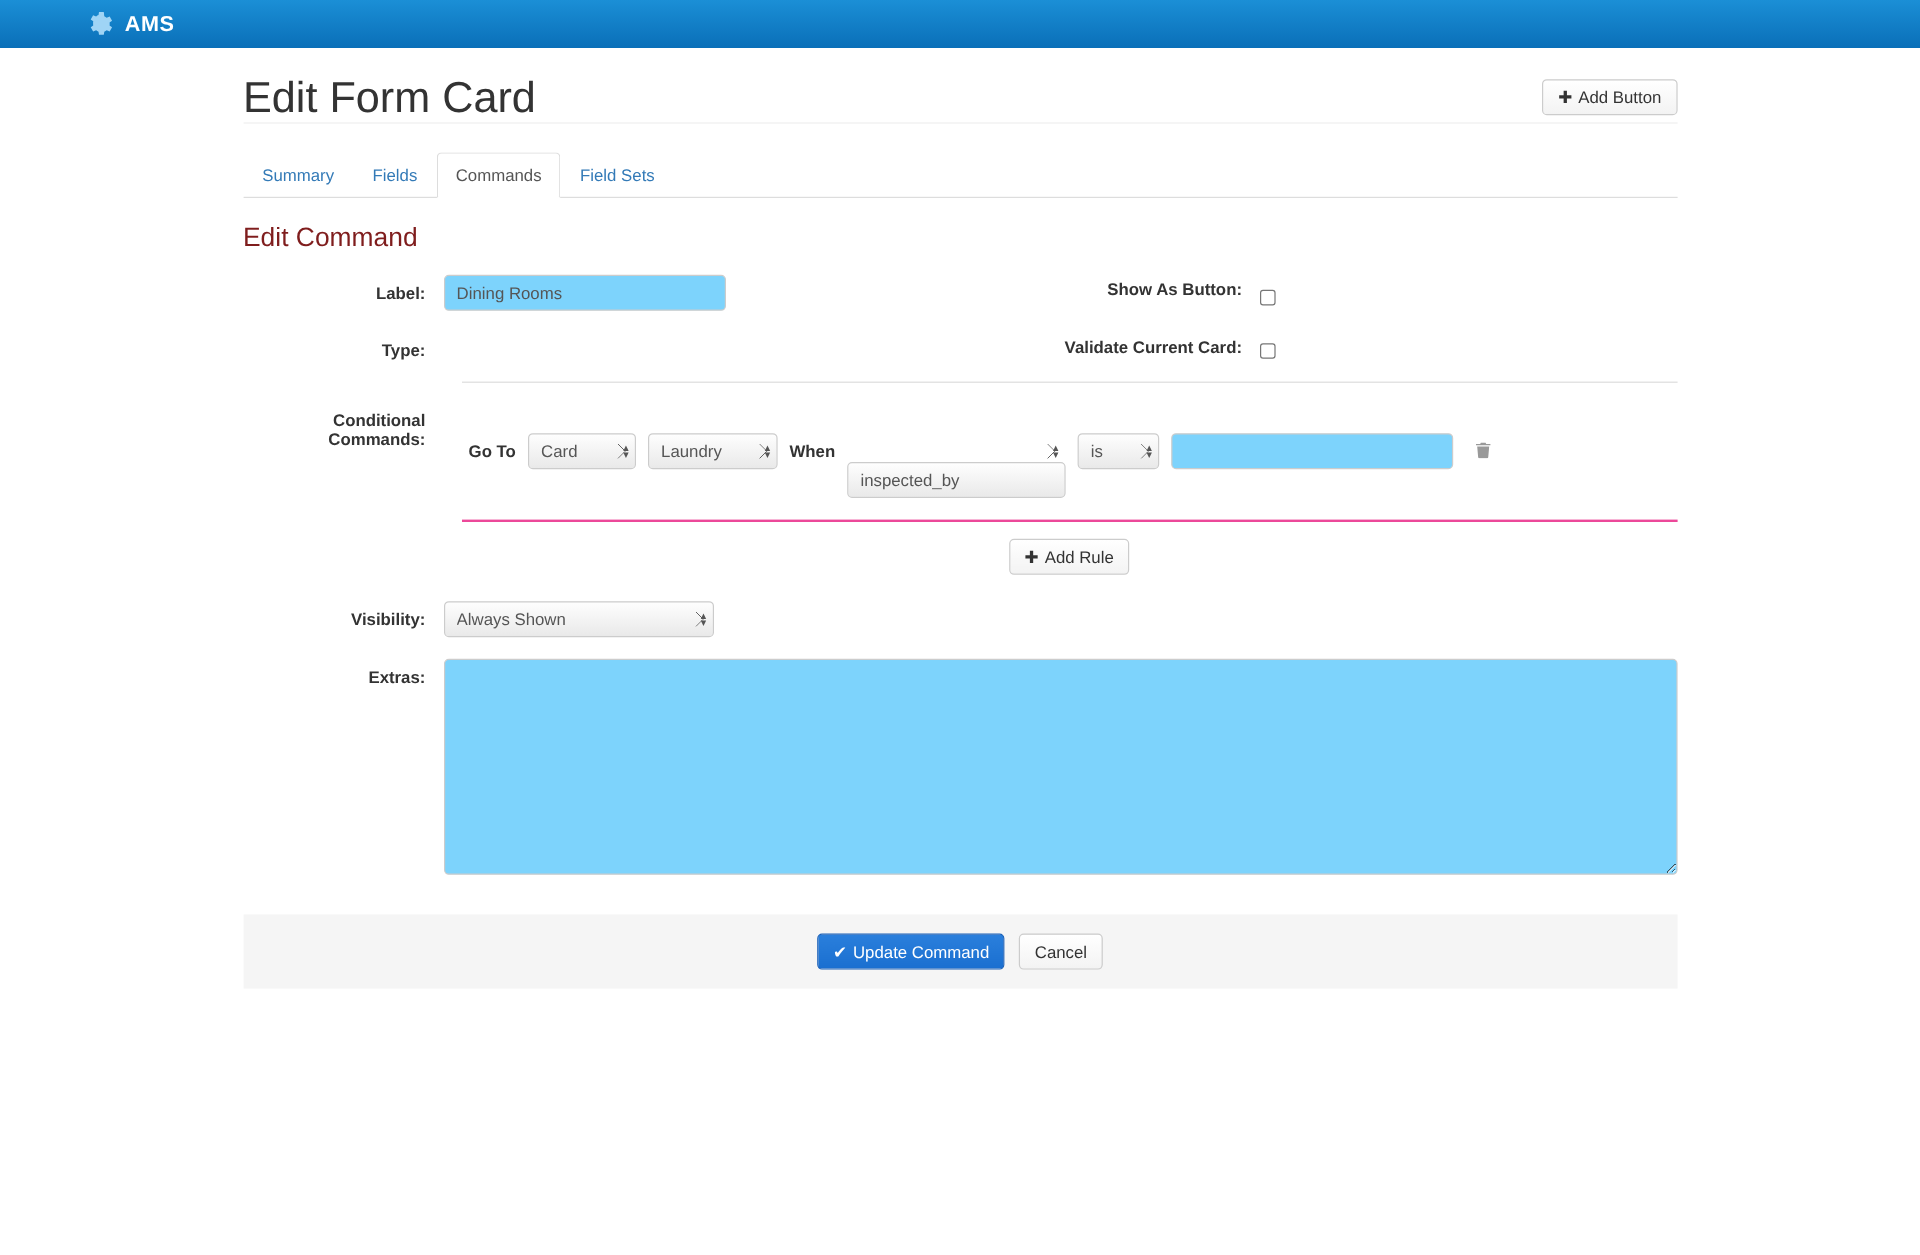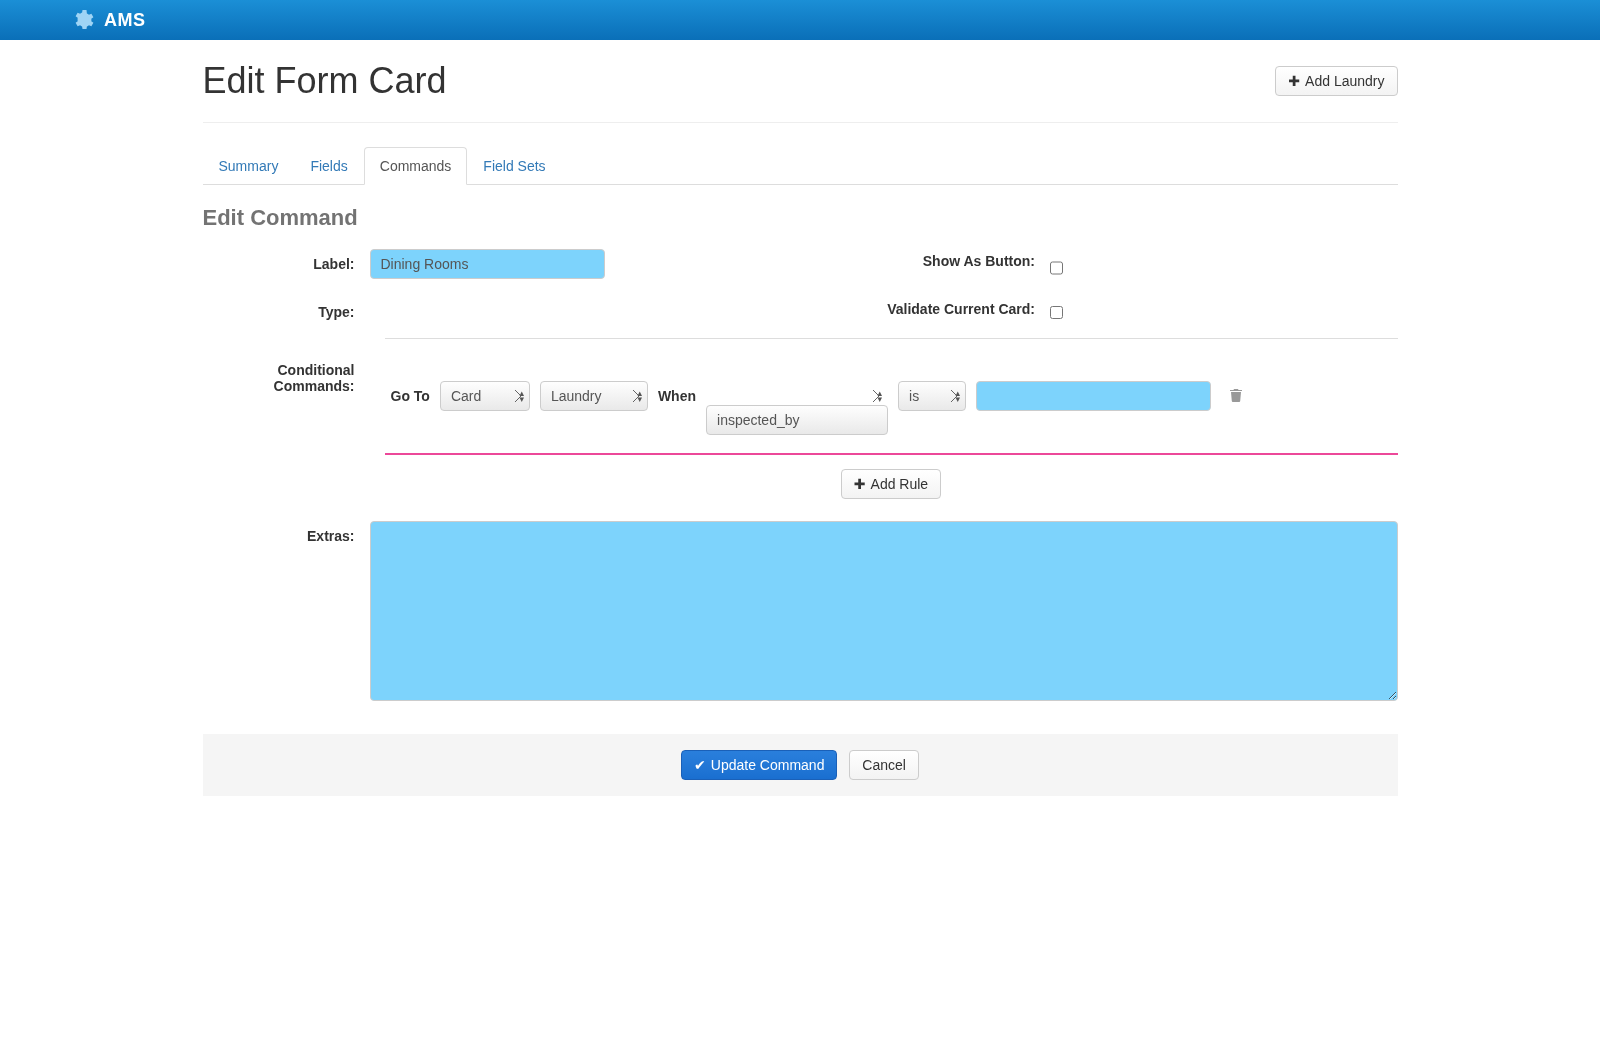--- a/index.html
+++ b/index.html
@@ -37,21 +37,21 @@
     .container {
       max-width: 1225px;
       margin: 0 auto;
       padding: 20px 15px 0 15px;
     }
     .page-header {
       display: flex;
       justify-content: space-between;
       align-items: center;
       border-bottom: 1px solid #eee;
-      padding-bottom: 20px;
+      padding-bottom: 0;
       margin-bottom: 24px;
     }
     .page-title {
       font-size: 36px;
       font-weight: 500;
       color: #333;
     }
     .btn {
       display: inline-flex;
       align-items: center;
@@ -91,23 +91,23 @@
     }
     .nav-tabs li.active a {
       color: #555;
       background: #fff;
       border-color: #ddd #ddd #fff;
       cursor: default;
     }
     
     .section-title {
       font-size: 22px;
-      font-weight: 700;
+      font-weight: 400;
       margin-bottom: 18px;
-      color: #737373;
+      color: #7f1d1d;
     }
     .form-horizontal { }
     .form-row {
       display: flex;
       margin-bottom: 18px;
     }
     .form-row-split {
       display: flex;
       margin-bottom: 18px;
       gap: 0;
@@ -251,21 +251,21 @@
     </span>
     <span class="brand">AMS</span>
   </div>
 </div>
 
 <div class="container">
   <div class="page-header">
     <h1 class="page-title">Edit Form Card</h1>
     <button class="btn">
       <span class="icon">✚</span>
-      <span>Add Laundry</span>
+      <span>Add Button</span>
     </button>
   </div>
 
   <ul class="nav-tabs">
     <li>
         <a>Summary</a>
       </li>
     <li>
         <a>Fields</a>
       </li>
@@ -333,20 +333,29 @@
         </div>
         <div class="add-rule-wrap">
           <button class="btn">
             <span class="icon">✚</span>
             <span>Add Rule</span>
           </button>
         </div>
       </div>
     </div>
 
+    <div class="form-row">
+      <label class="control-label">Visibility:</label>
+      <span class="select-wrap">
+        <select class="form-control" style="width:225px;">
+          <option>Always Shown</option>
+        </select>
+        <span class="select-caret">▴<br>▾</span>
+      </span>
+    </div>
 
     <div class="form-row">
       <label class="control-label">Extras:</label>
       <div style="flex:1;">
         <textarea class="form-control" style=""></textarea>
       </div>
     </div>
 
     <div class="form-actions">
       <button class="btn btn-primary">

